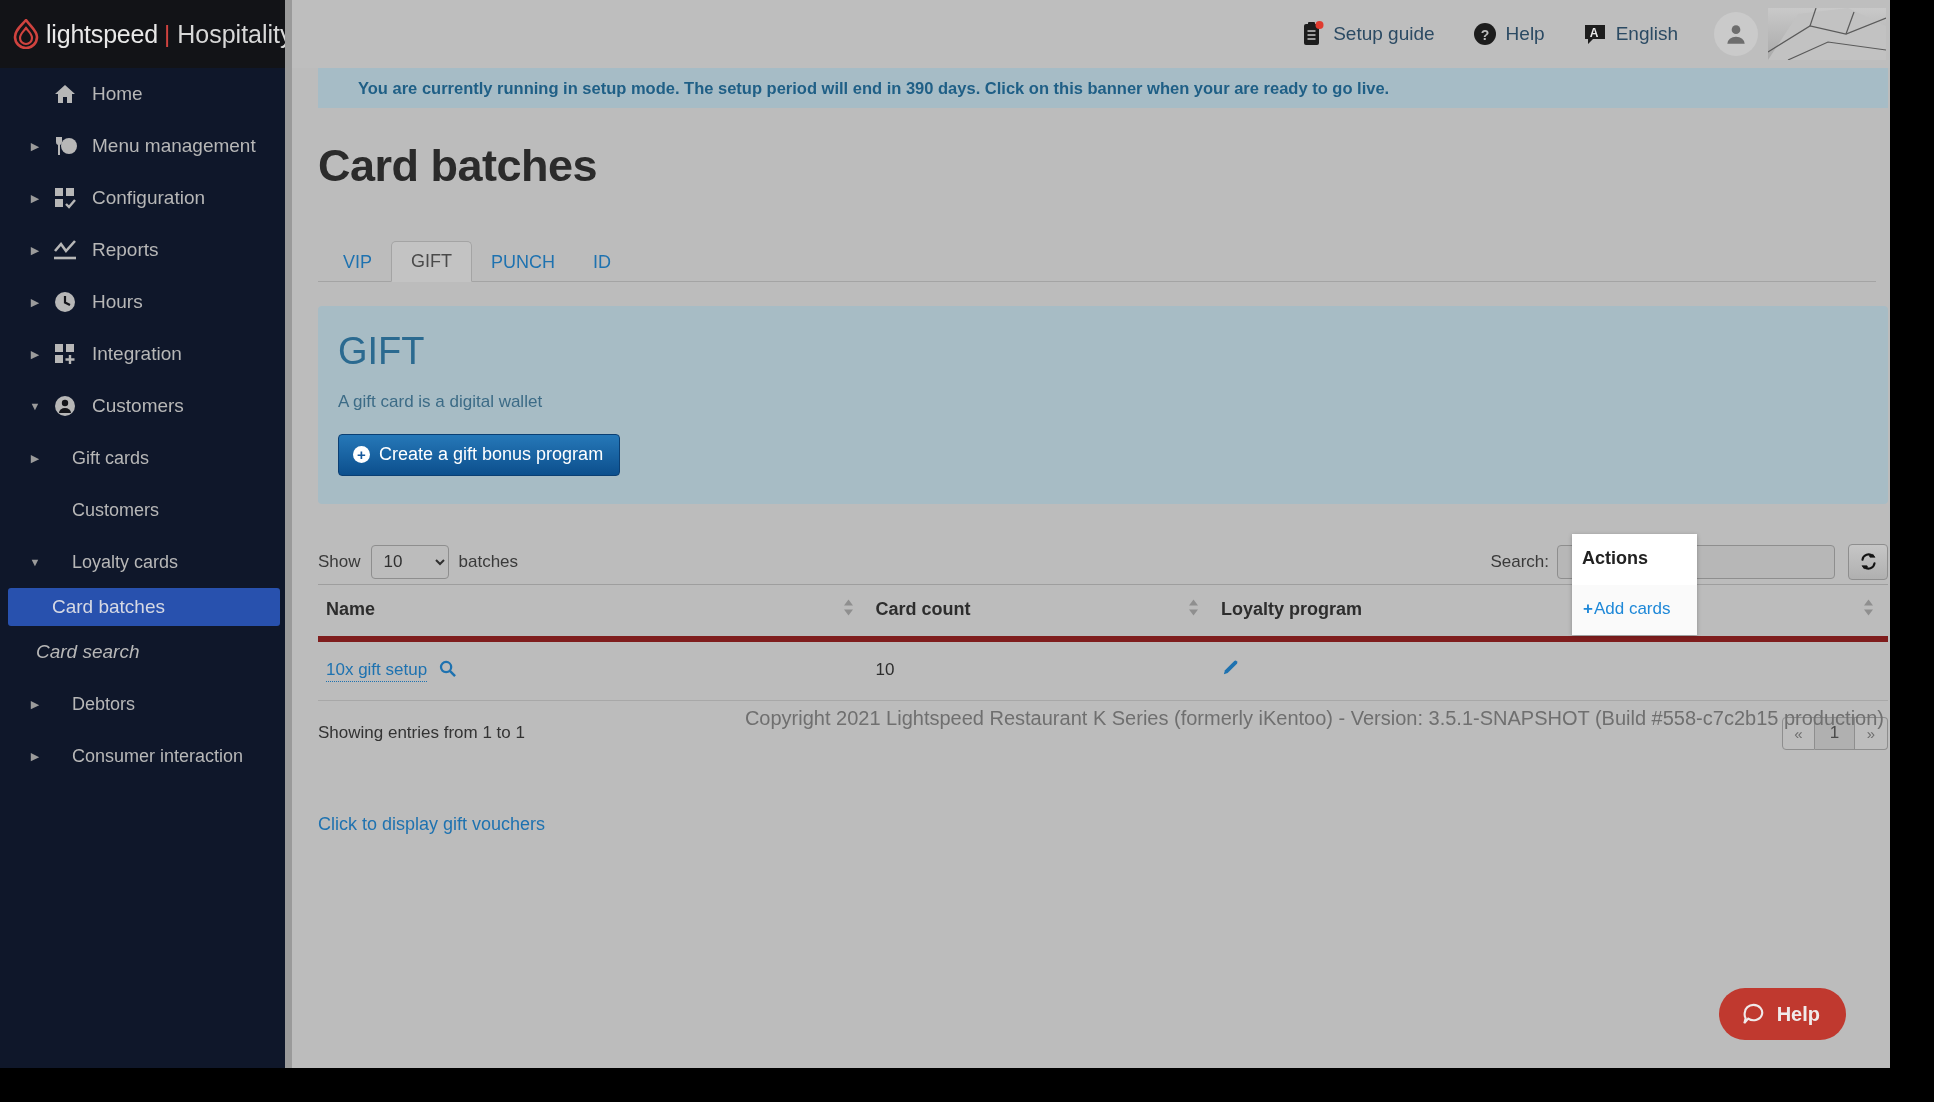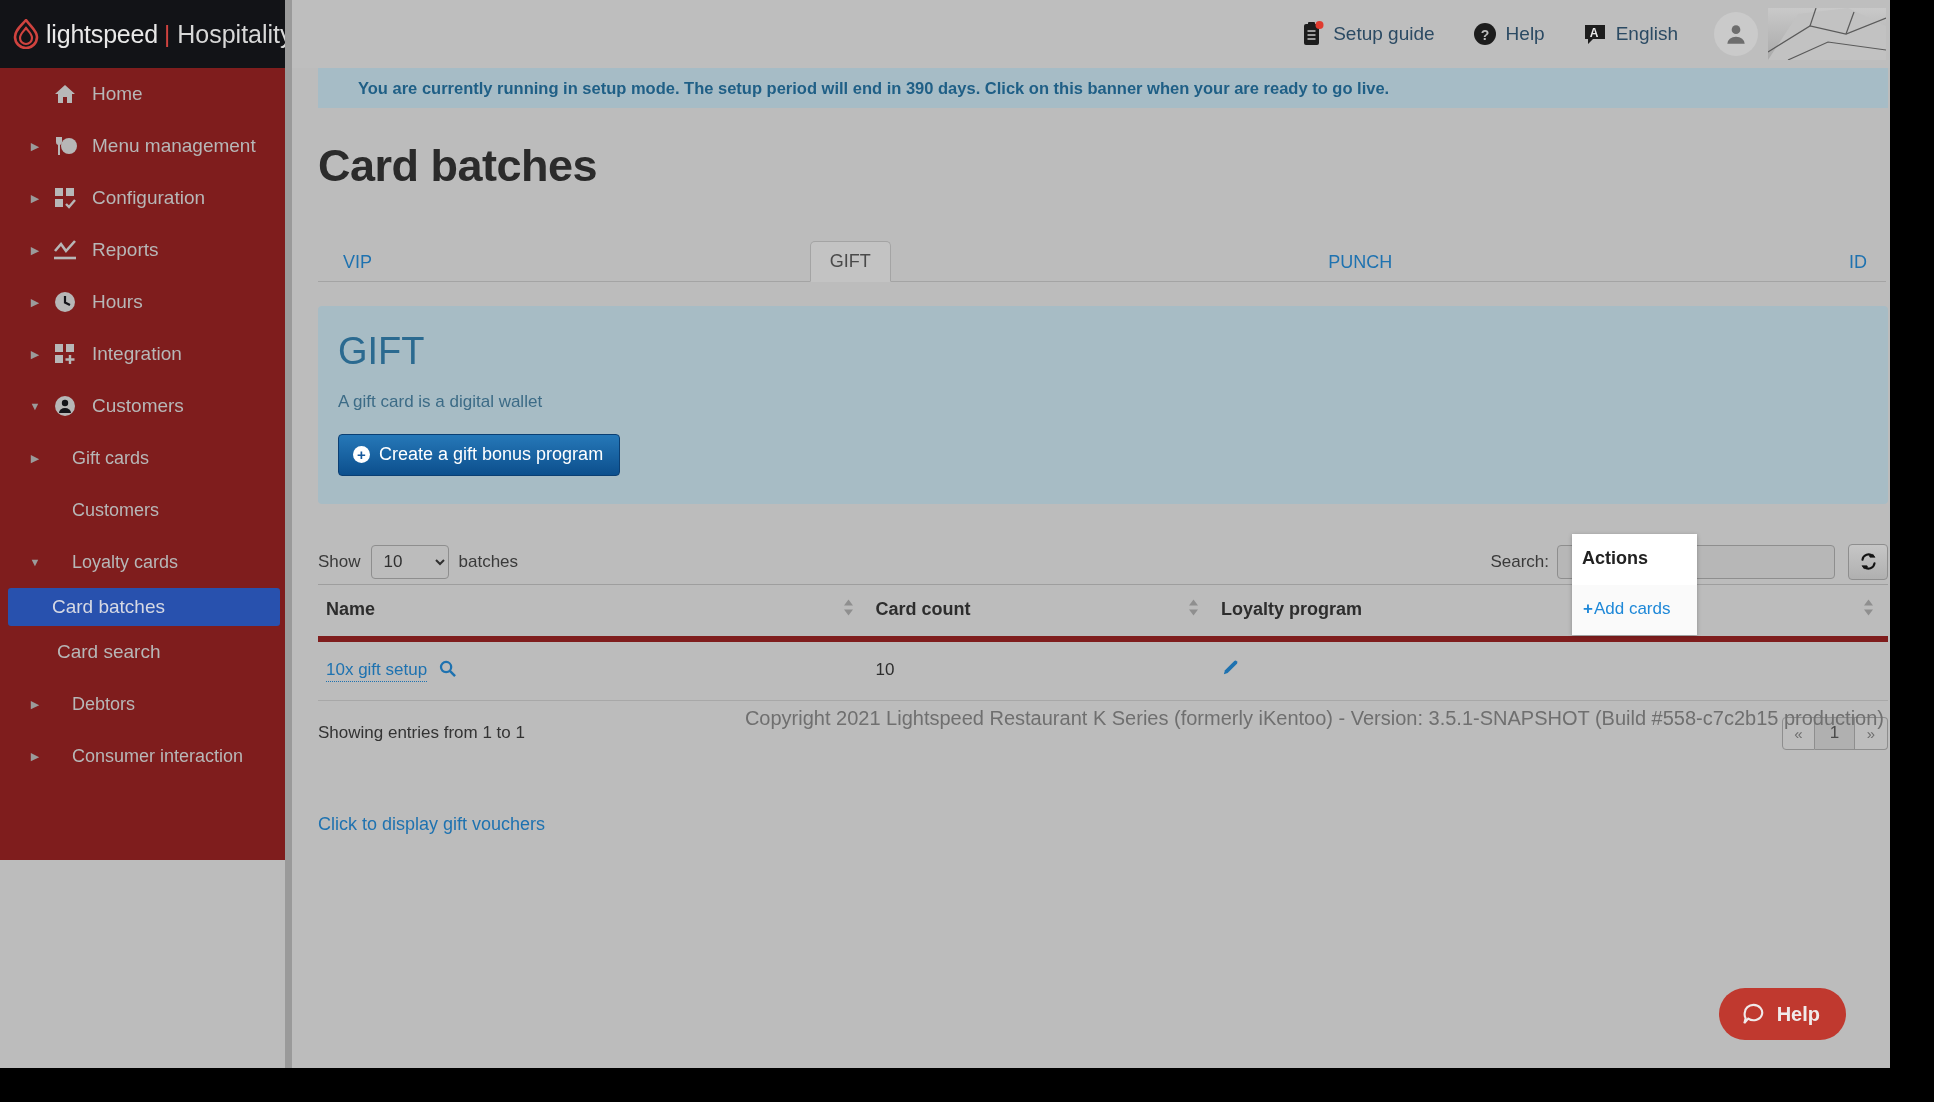--- a/index.html
+++ b/index.html
@@ -11,22 +11,22 @@
   }
   #page {
     position: absolute; left: 0; top: 0;
     width: 1890px; height: 1068px;
     background: #bcbcbc;
     overflow: hidden;
   }
   
   #sidebar {
     position: absolute; left: 0; top: 0;
-    width: 292px; height: 860px;
-    background: #7f1d1d;
+    width: 292px; height: 1068px;
+    background: #0f172a;
     color: #c9c9c9;
   }
   #brand {
     height: 68px;
     display: flex; align-items: center;
     padding-left: 12px;
     background: #121317;
   }
   .flame { width: 28px; height: 30px; margin-right: 6px; flex: 0 0 auto; }
   #brand .bname {
@@ -56,21 +56,21 @@
   .nav-item.lvl1 { padding-left: 20px; font-size: 18px; }
   .nav-item.lvl1 .nlabel { margin-left: 0; }
   .nav-item.noicon .nlabel { margin-left: 22px; }
   .nav-item.active {
     background: #2851ae; color: #d6d9e4;
     margin: 0 12px 0 8px;
     border-radius: 3px;
     height: 38px;
   }
   .nav-item.active .nlabel { margin-left: 44px; }
-  .nav-item.sub-plain .nlabel { margin-left: 57px; }
+  .nav-item.sub-plain .nlabel { margin-left: 36px; font-style: italic; }
   #sidebar-scroll {
     position: absolute; right: 0; top: 0; width: 7px; height: 1068px; background: #2b2b2b;
   }
   #sidebar-scroll .thumb { position: absolute; top: 0; left: 0; width: 7px; height: 1068px; background: #9a9a9a; }
 
   
   #header {
     position: absolute; left: 292px; top: 0; right: 0; height: 68px;
     background: #bebebe;
     display: flex; align-items: center; justify-content: flex-end;
@@ -104,26 +104,25 @@
     cursor: pointer;
   }
   #page-title {
     margin: 32px 0 0 26px;
     font-size: 45px; font-weight: bold; color: #2b2b2b;
     letter-spacing: -0.5px;
   }
 
   
   #tabs {
-    margin: 48px 4px 0 26px;
+    margin: 48px 14px 0 26px;
     display: flex; align-items: flex-end;
     border-bottom: 1px solid #a4a4a4;
     padding-left: 6px;
     height: 42px;
-    justify-content: space-between;
   }
   .tab {
     padding: 9px 19px 10px 19px;
     font-size: 18px; color: #1e72b0; cursor: pointer;
     line-height: 1;
   }
   .tab.active {
     color: #4a4a4a;
     background: #c3c3c3;
     border: 1px solid #a4a4a4;

